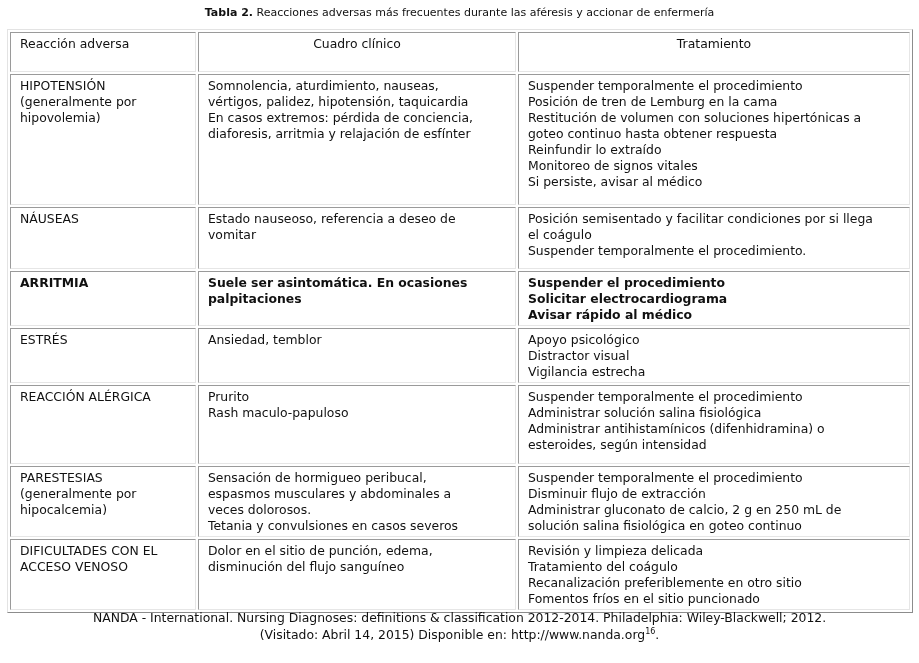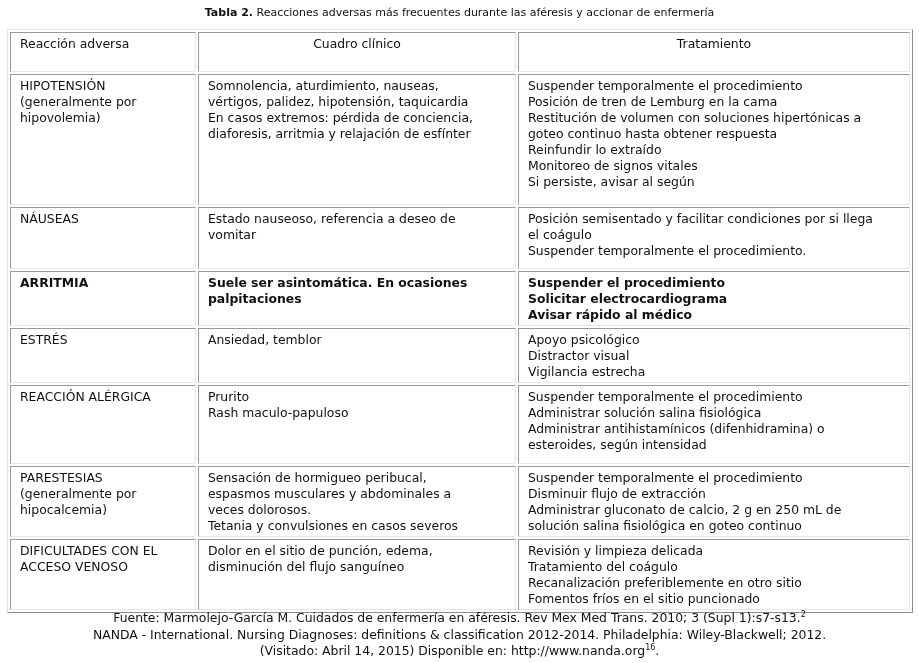--- a/index.html
+++ b/index.html
@@ -75,21 +75,21 @@
           <span class="line">En casos extremos:  pérdida de conciencia,</span>
           <span class="line">diaforesis, arritmia  y relajación de esfínter</span>
         </td>
         <td>
           <span class="line">Suspender temporalmente el procedimiento</span>
           <span class="line">Posición de tren de Lemburg en la cama</span>
           <span class="line">Restitución de volumen con soluciones hipertónicas a</span>
           <span class="line">goteo continuo hasta obtener respuesta</span>
           <span class="line">Reinfundir lo extraído</span>
           <span class="line">Monitoreo de signos vitales</span>
-          <span class="line">Si persiste, avisar al según</span>
+          <span class="line">Si persiste, avisar al médico</span>
         </td>
       </tr>
       <tr class="r-1">
         <td>
           <span class="line">NÁUSEAS</span>
         </td>
         <td>
           <span class="line">Estado nauseoso, referencia a deseo de</span>
           <span class="line">vomitar</span>
         </td>
@@ -173,16 +173,15 @@
           <span class="line">Revisión y limpieza delicada</span>
           <span class="line">Tratamiento del coágulo</span>
           <span class="line">Recanalización preferiblemente en otro sitio</span>
           <span class="line">Fomentos fríos en el sitio puncionado</span>
         </td>
       </tr>
     </tbody>
 </table>
 
 <div class="footer">
-  <div><span>Fuente: Marmolejo-García M. Cuidados de enfermería en aféresis. Rev Mex Med Trans. 2010; 3 (Supl 1):s7-s13.</span><sup>2</sup></div>
   <div>NANDA - International. Nursing Diagnoses: definitions &amp; classification 2012-2014.  Philadelphia: Wiley-Blackwell; 2012.</div>
   <div><span>(Visitado: Abril 14, 2015) Disponible en: http://www.nanda.org</span><sup>16</sup><span>.</span></div>
 </div>
 
 </body></html>

